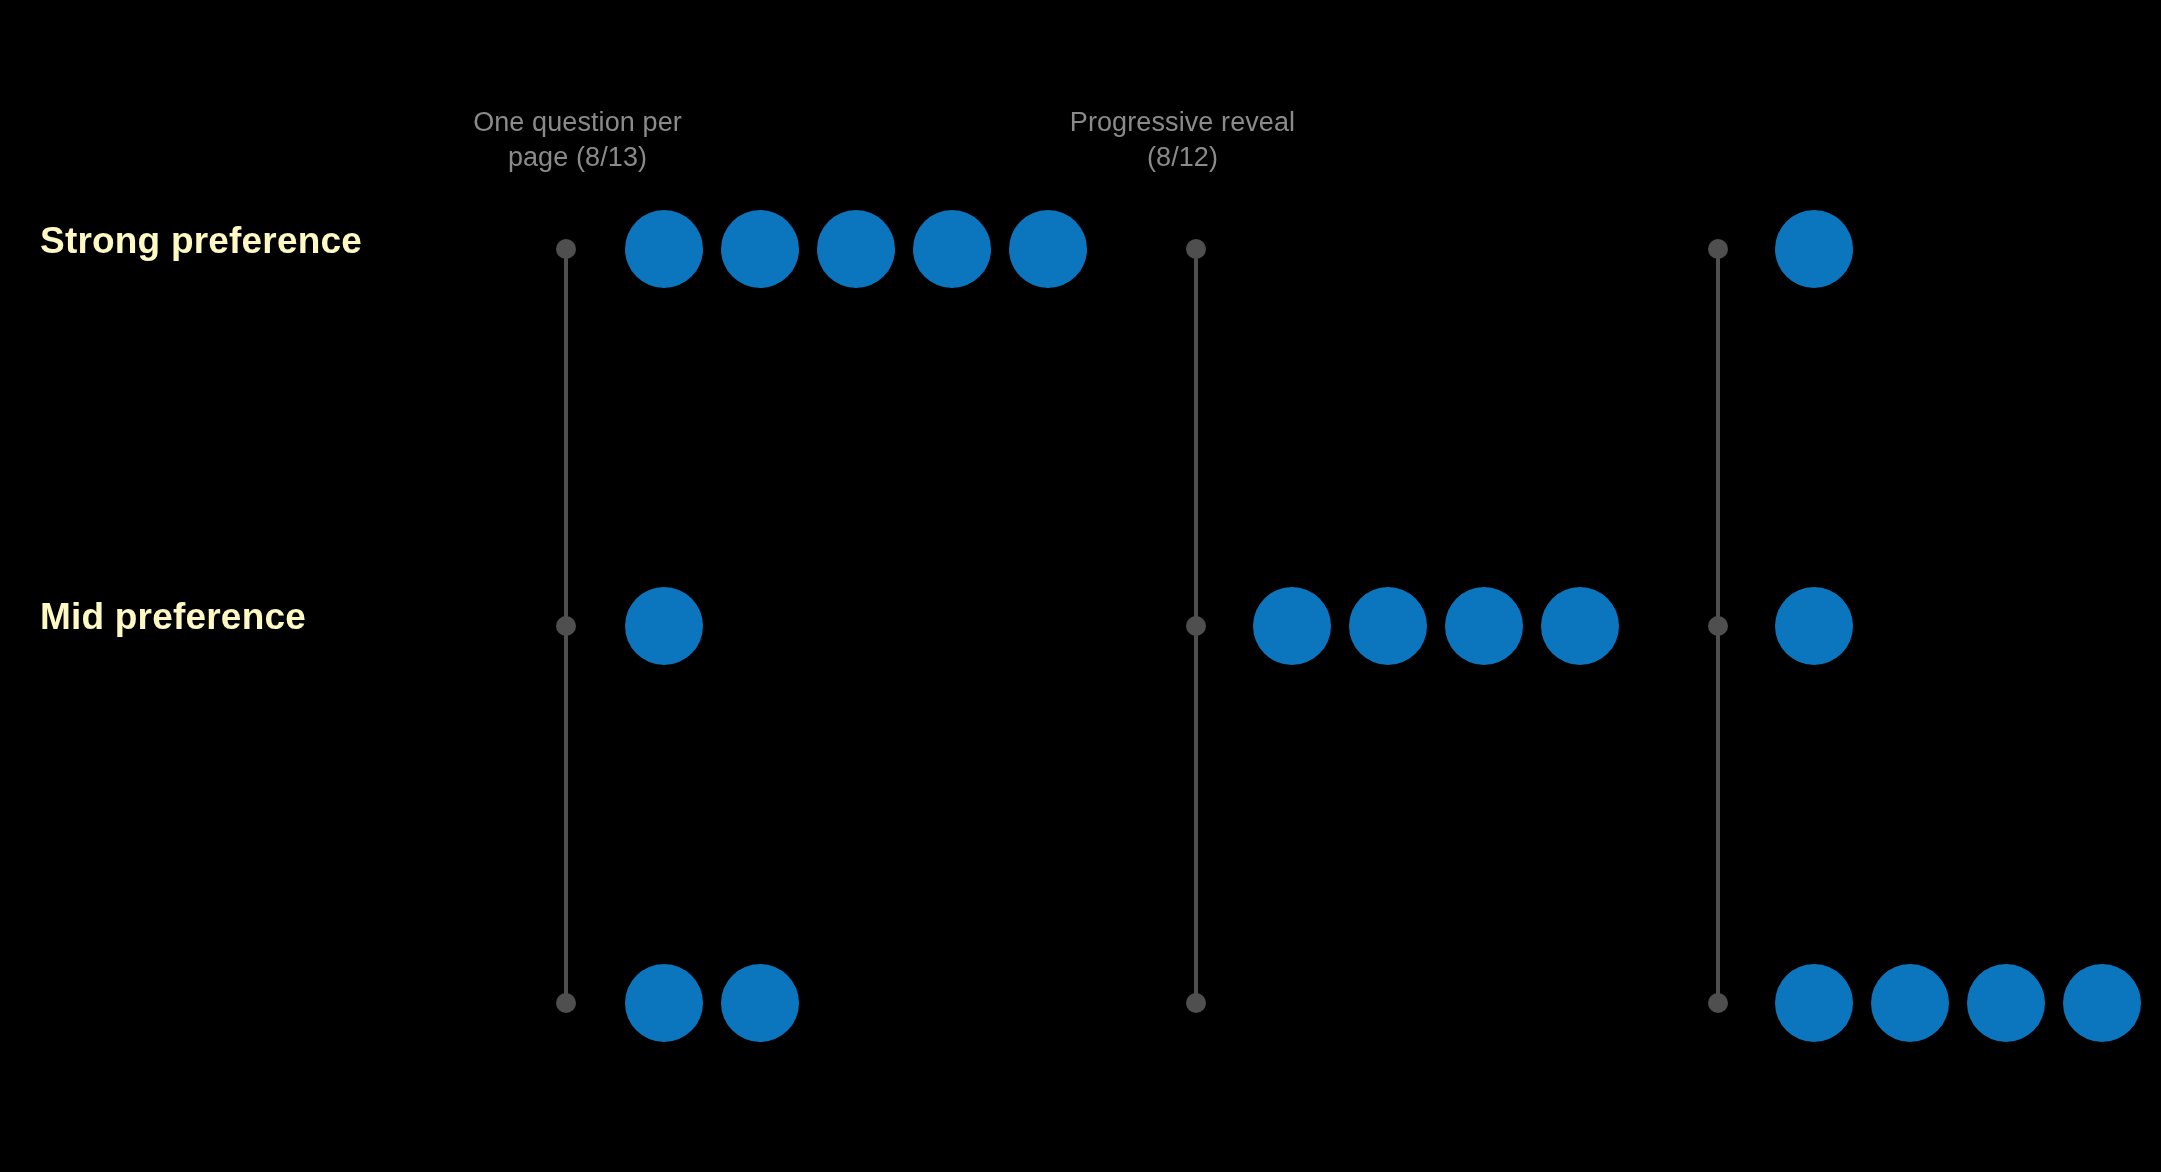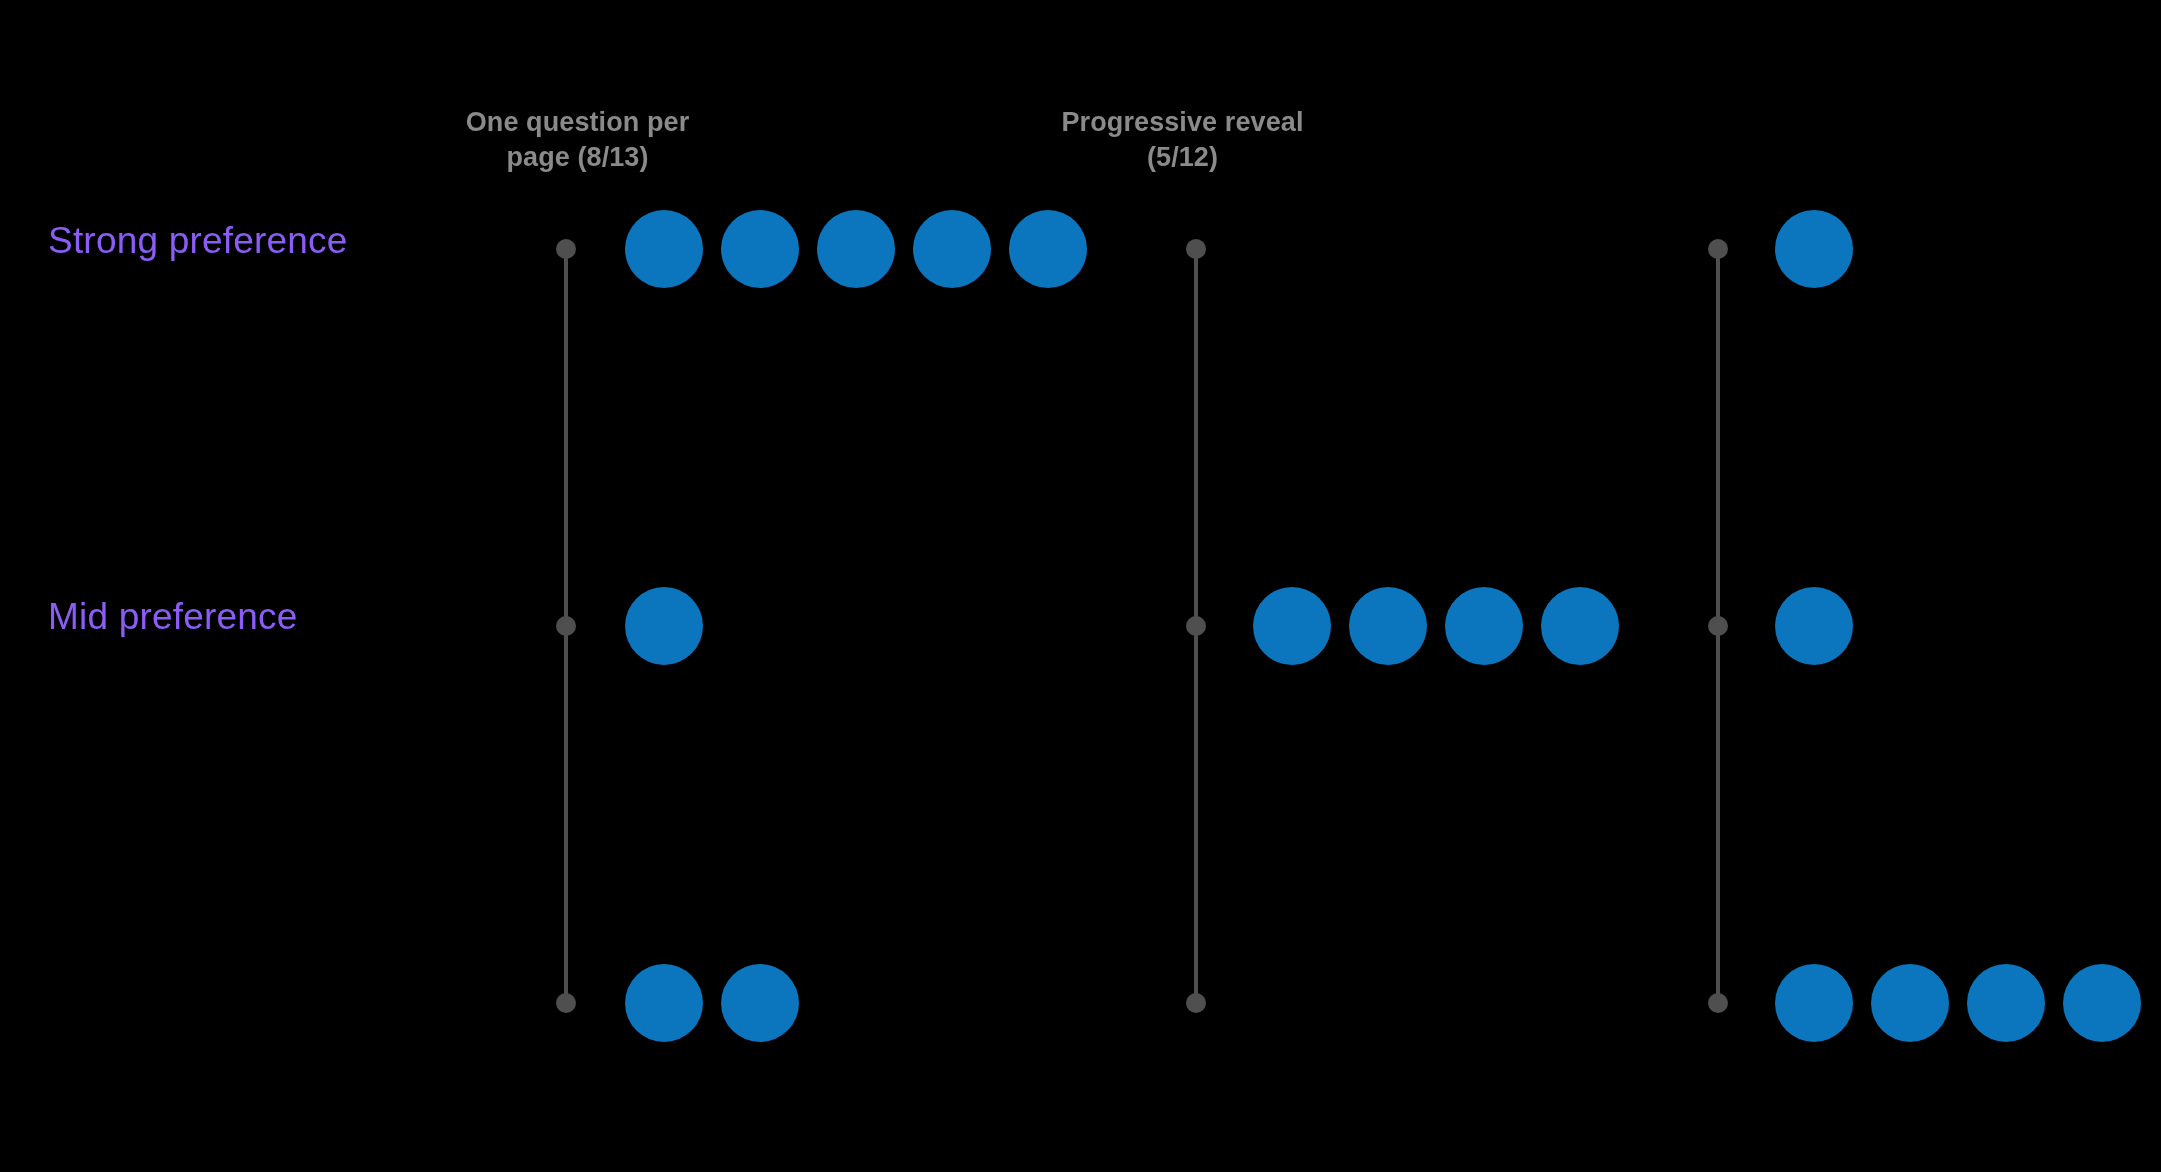--- a/index.html
+++ b/index.html
@@ -19,33 +19,33 @@
     background: #000000;
     overflow: hidden;
   }
 
   
   .col-header {
     position: absolute;
     text-align: center;
     color: #8a8a8a;
     font-size: 27px;
-    font-weight: bold;
+    font-weight: normal;
     line-height: 1.28;
     letter-spacing: 0.1px;
     white-space: pre-line;
   }
 
   
   .row-label {
     position: absolute;
-    left: 48px;
-    color: #8b5cf6;
+    left: 40px;
+    color: #fef9c3;
     font-size: 37px;
-    font-weight: normal;
+    font-weight: bold;
     line-height: 1;
     letter-spacing: 0.2px;
     white-space: nowrap;
     transform: translateY(-50%);
   }
 
   
   .axis-line {
     position: absolute;
     width: 4px;
@@ -79,21 +79,21 @@
 </style>
 </head>
 <body>
 
 <div id="chart-root">
 
   <div class="col-header" style="left:435px; top:105px; width:285px;">One question per
 page (8/13)</div>
 
   <div class="col-header" style="left:1040px; top:105px; width:285px;">Progressive reveal
-(5/12)</div>
+(8/12)</div>
 
 
   <div class="row-label" style="top:240px;">Strong preference</div>
 
   <div class="row-label" style="top:616px;">Mid preference</div>
 
 
   <div class="axis-line" style="left:566px; top:249px; height:754px;"></div>
   <div class="axis-tick" style="left:566px; top:249px;"></div>
   <div class="axis-tick" style="left:566px; top:626px;"></div>

